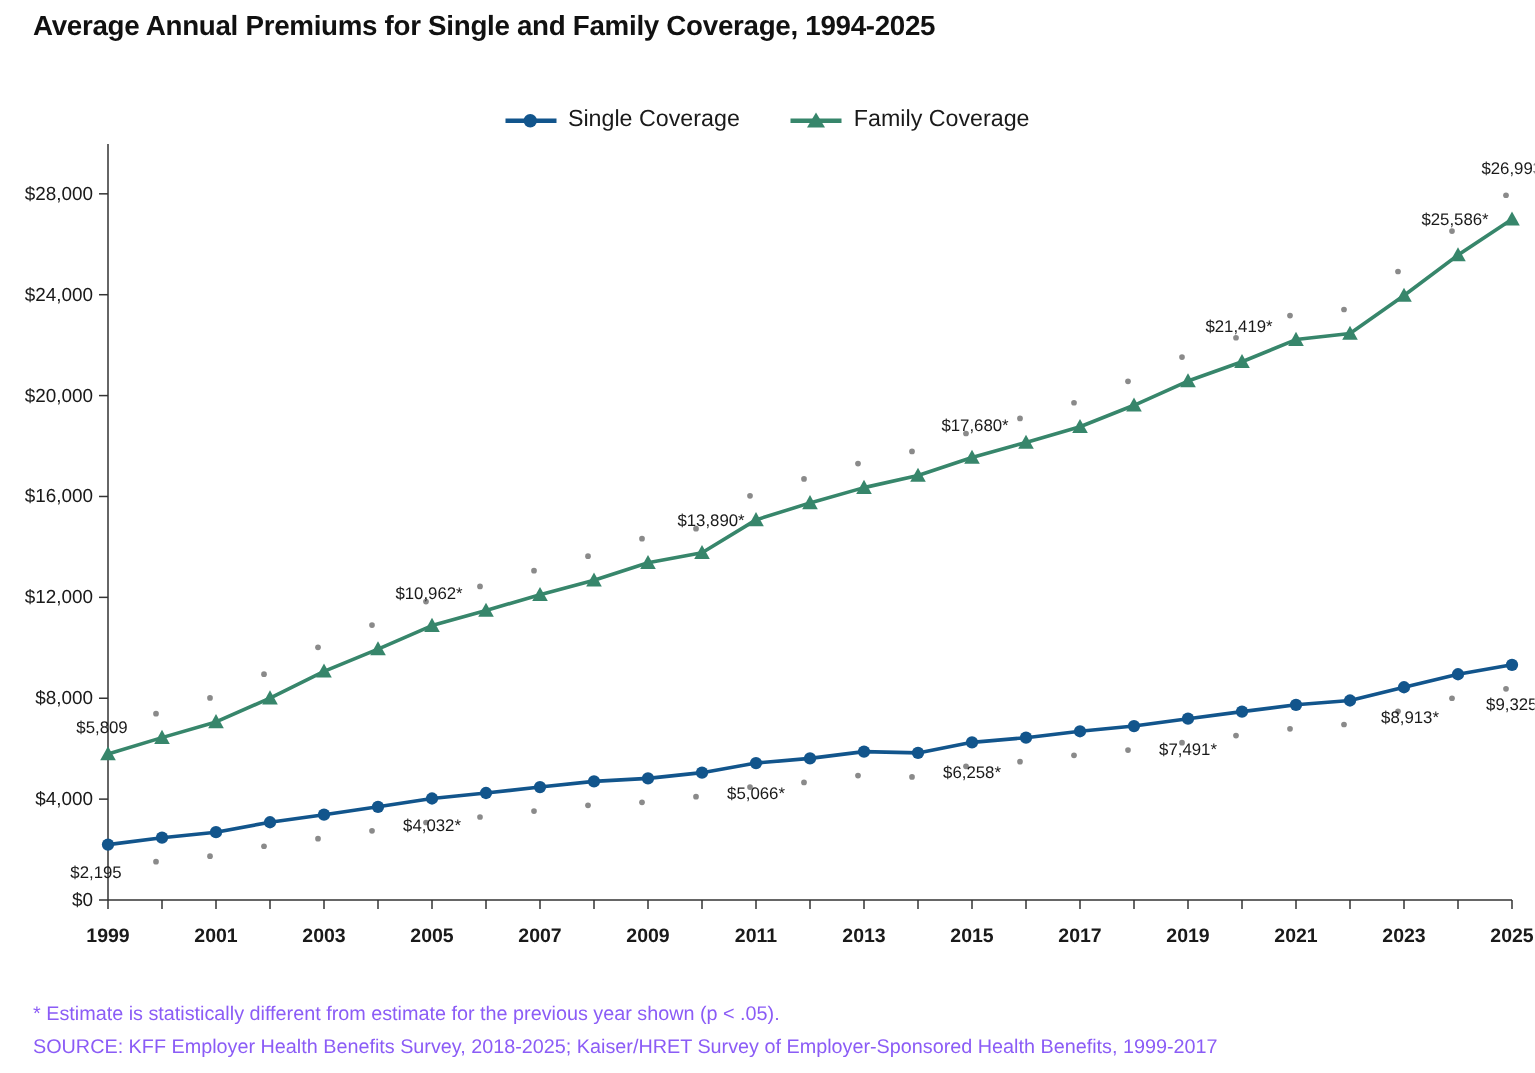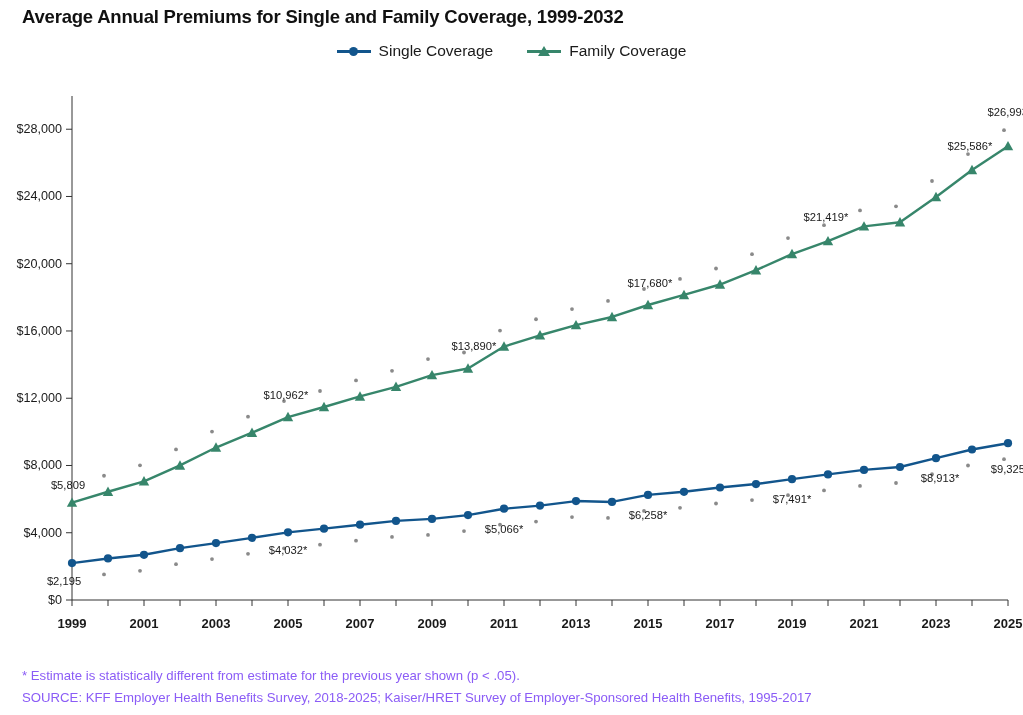--- a/index.html
+++ b/index.html
@@ -39,20 +39,21 @@
     justify-content: center;
     align-items: center;
     gap: 34px;
   }
   .legend-item {
     display: flex;
     align-items: center;
     gap: 8px;
     font-size: 15.5px;
     color: #1a1a1a;
+    margin-top: 29px;
   }
   .legend-marker {
     position: relative;
     width: 34px;
     height: 14px;
   }
   .legend-marker .lm-line {
     position: absolute;
     top: 6px;
     left: 0;
@@ -98,21 +99,21 @@
     font-size: 11.2px;
     fill: #1a1a1a;
     font-family: "Liberation Sans", sans-serif;
   }
 </style>
 </head>
 <body>
 
 <div id="chart-root">
 
-  <div class="chart-title">Average Annual Premiums for Single and Family Coverage, 1999-2032</div>
+  <div class="chart-title">Average Annual Premiums for Single and Family Coverage, 1994-2025</div>
 
   <div class="legend">
     <div class="legend-item">
       <span class="legend-marker">
         <span class="lm-line" style="background:#12558c"></span>
         <span class="lm-dot" style="background:#12558c"></span>
       </span>
       <span>Single Coverage</span>
     </div>
     <div class="legend-item">
@@ -314,15 +315,15 @@
         <text x="286" y="399.06847457627117" text-anchor="middle" class="dlabel">$10,962*</text>
         <text x="474" y="350.4772881355932" text-anchor="middle" class="dlabel">$13,890*</text>
         <text x="650" y="287.00610169491523" text-anchor="middle" class="dlabel">$17,680*</text>
         <text x="826" y="221.16501694915257" text-anchor="middle" class="dlabel">$21,419*</text>
         <text x="970" y="150.04366101694916" text-anchor="middle" class="dlabel">$25,586*</text>
         <text x="1010" y="116.15159322033895" text-anchor="middle" class="dlabel">$26,993*</text>
       </g>
   </svg>
 
   <div class="footnote fn1">* Estimate is statistically different from estimate for the previous year shown (p &lt; .05).</div>
-  <div class="footnote fn2">SOURCE: KFF Employer Health Benefits Survey, 2018-2025; Kaiser/HRET Survey of Employer-Sponsored Health Benefits, 1995-2017</div>
+  <div class="footnote fn2">SOURCE: KFF Employer Health Benefits Survey, 2018-2025; Kaiser/HRET Survey of Employer-Sponsored Health Benefits, 1999-2017</div>
 
 </div>
 
 </body></html>

